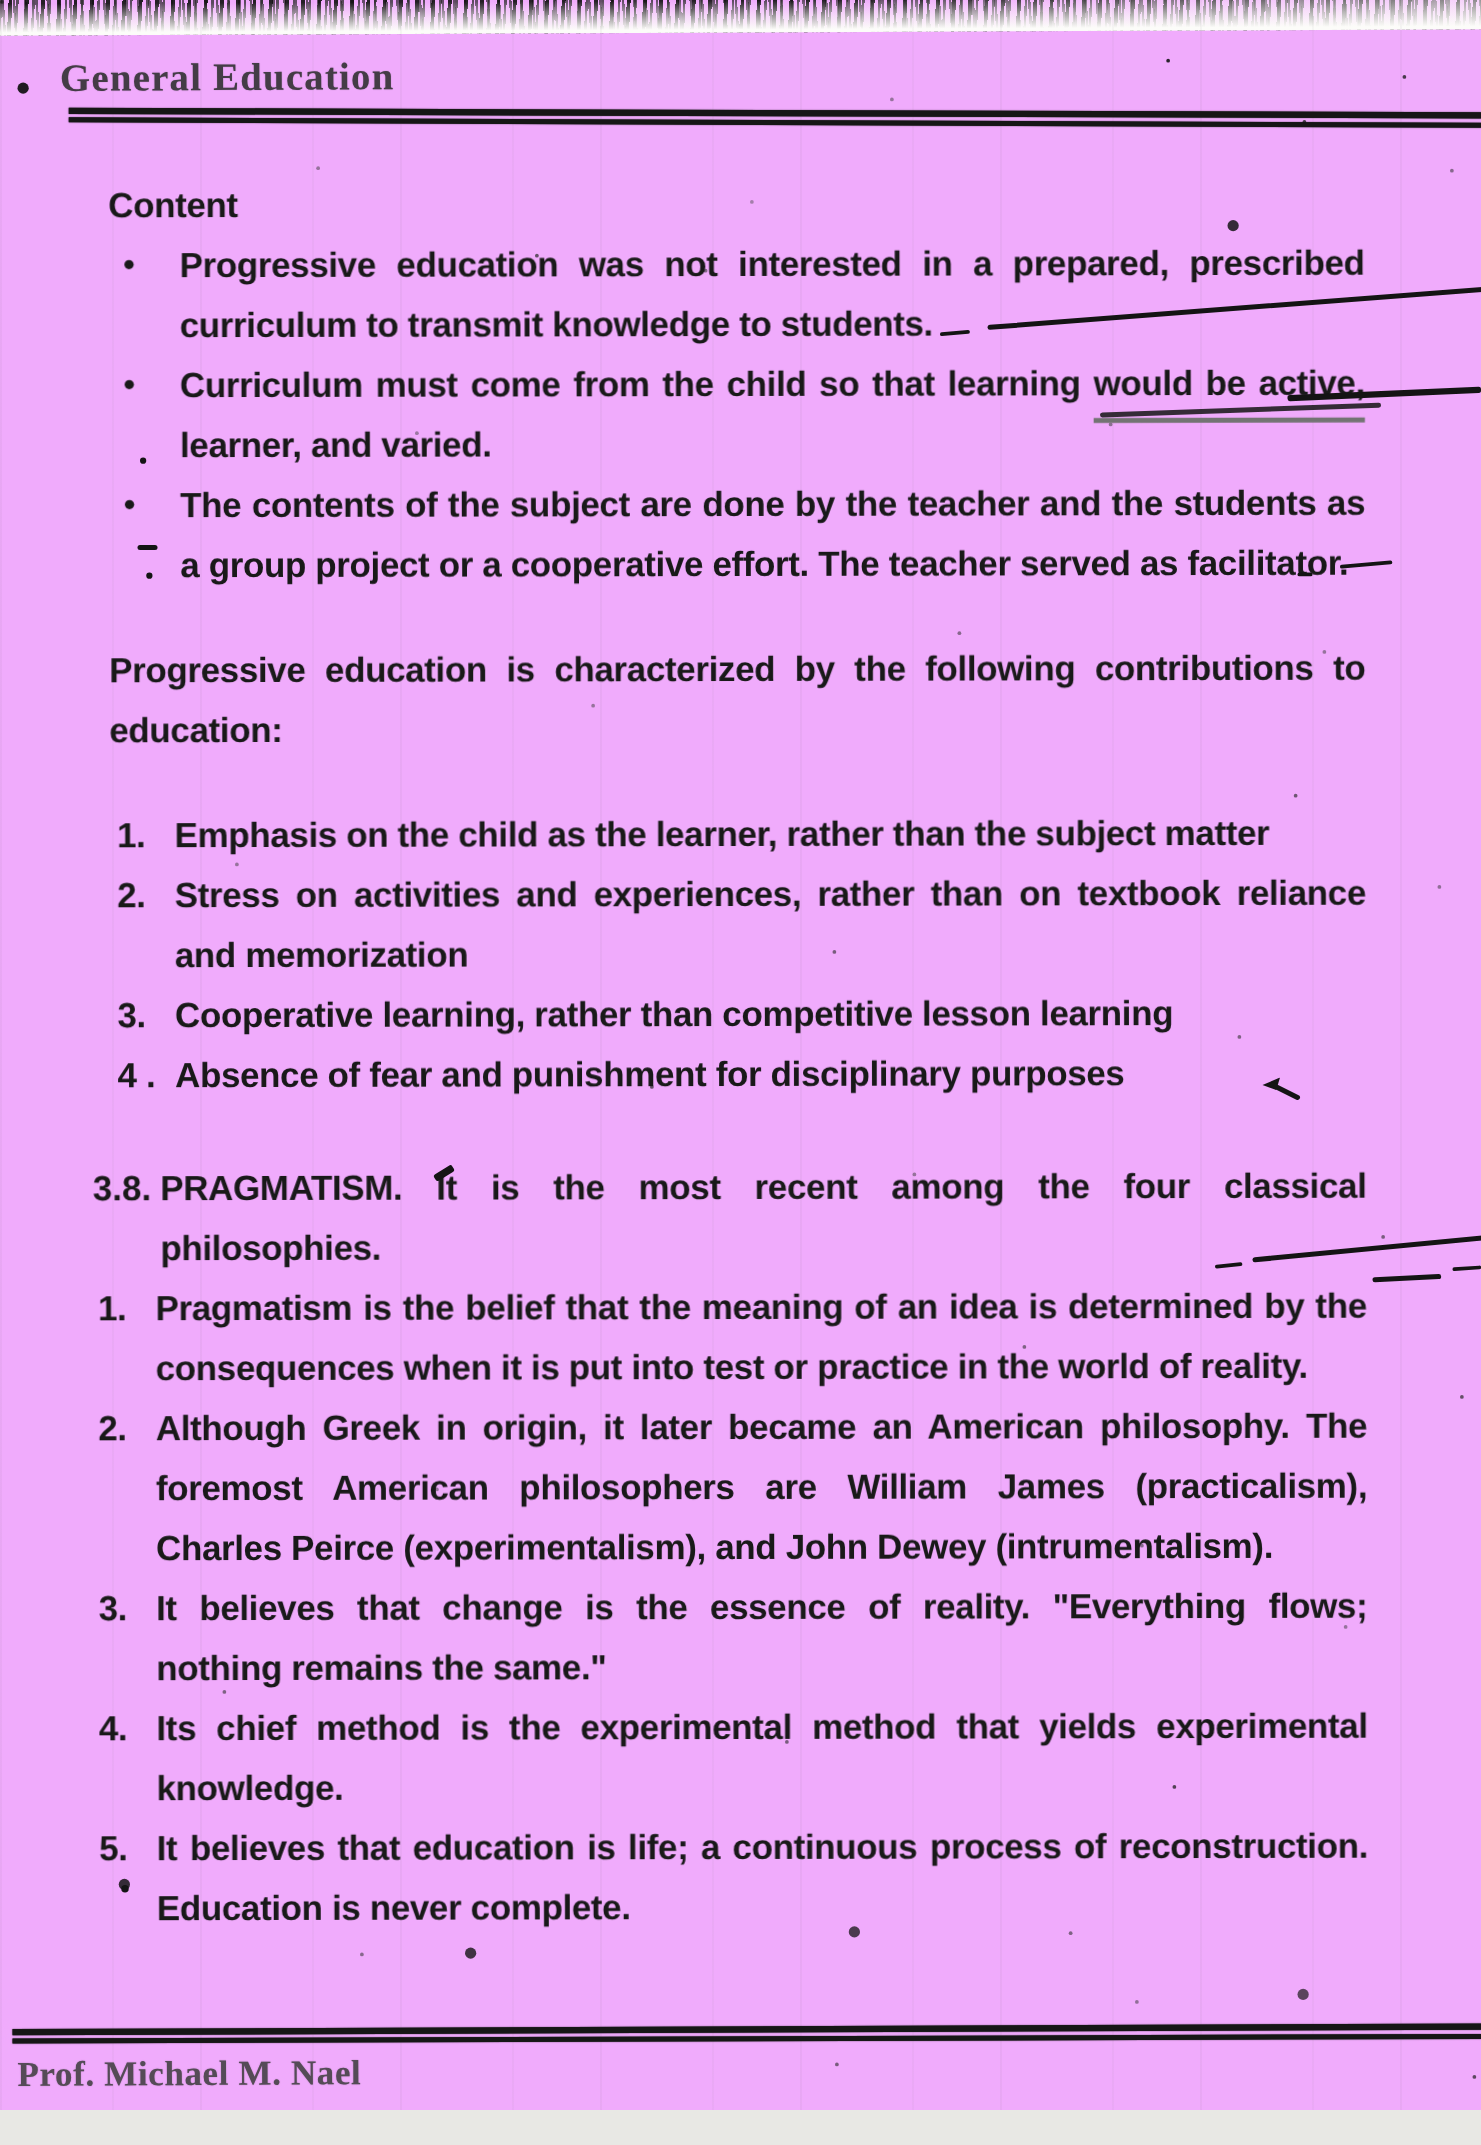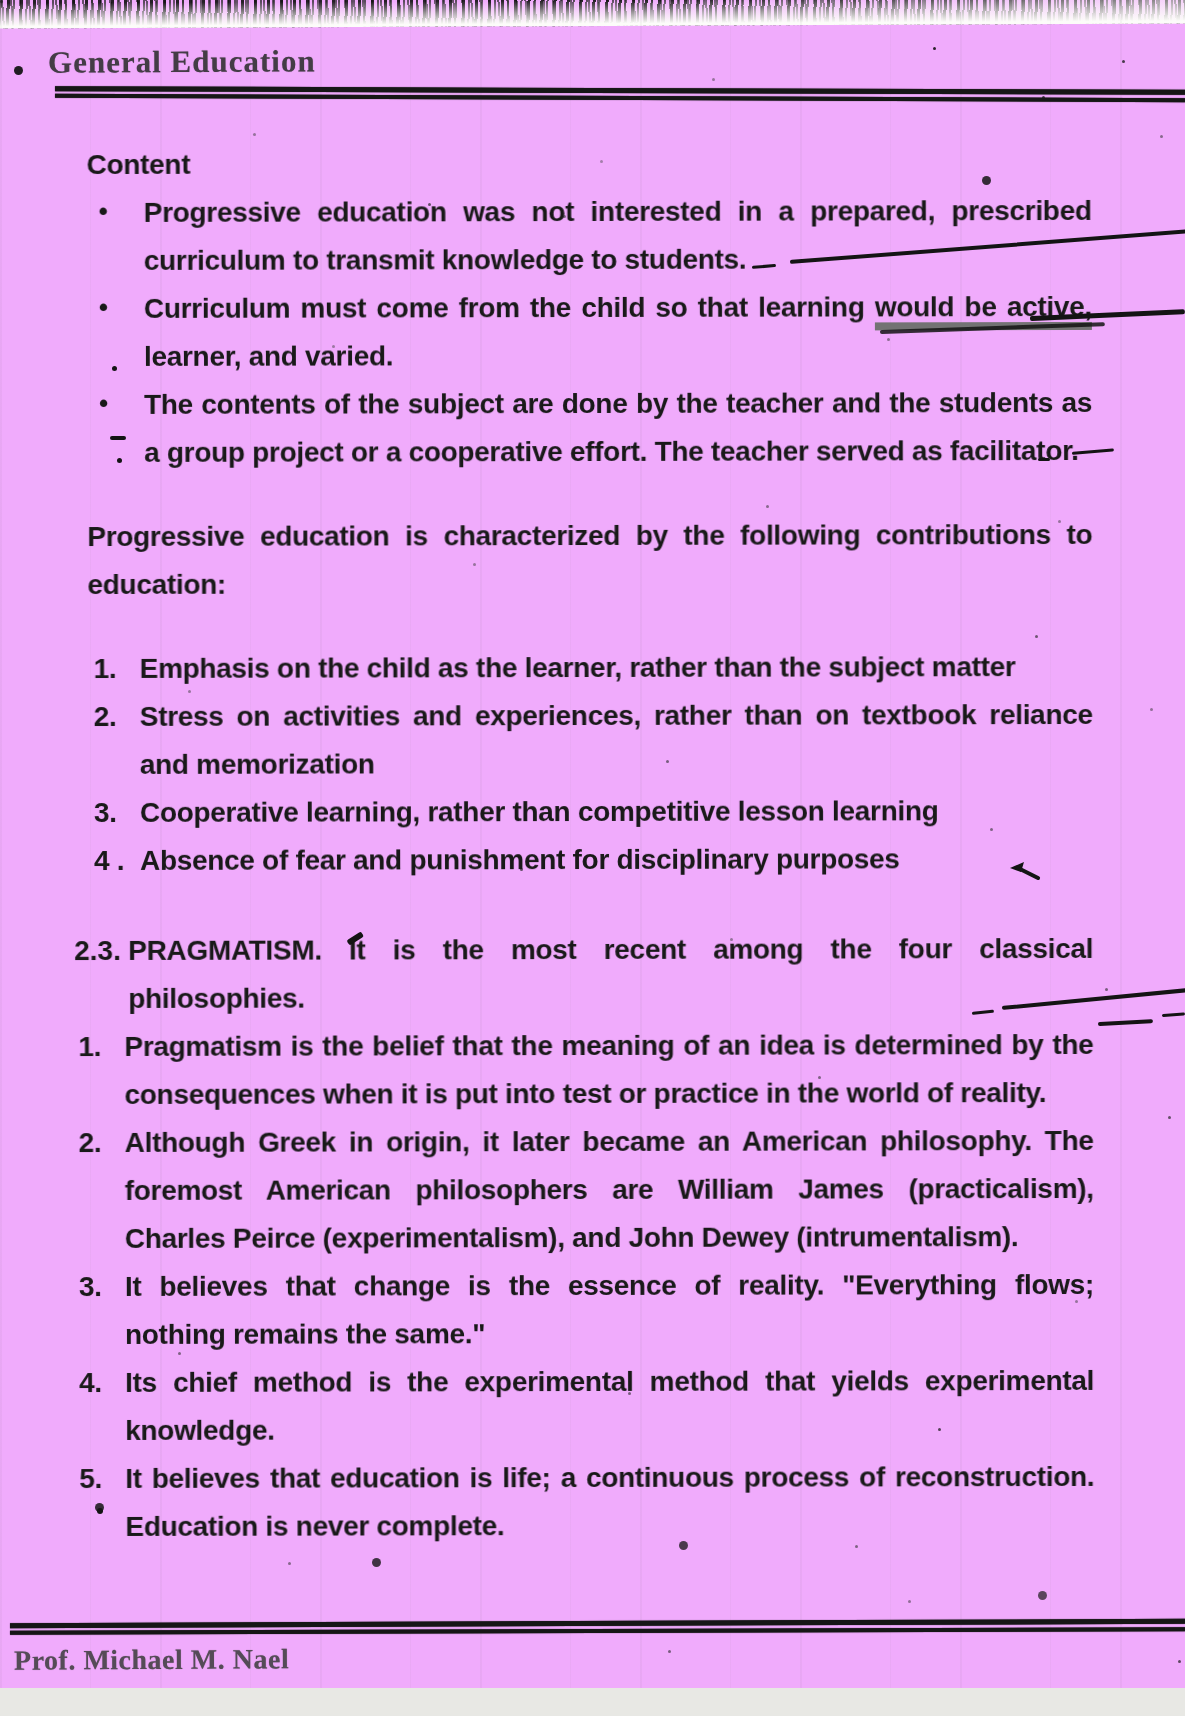--- a/index.html
+++ b/index.html
@@ -88,21 +88,21 @@
   .num-item { display:flex; }
   .num-item .num { flex:0 0 46px; }
   .num-item .ntext { flex:1; }
   .contribs { margin-top:36px; }
   .contribs .num-item { margin-left:6px; }
   .prag-heading { display:flex; margin-top:42px; margin-left:-14px; font-weight:700; }
   .prag-heading .num { flex:0 0 54px; letter-spacing:0; }
   .prag-heading .ntext { flex:1; }
   .prag-points .num-item { margin-left:-10px; }
   .intro-para { margin-top:36px; }
-  .u-pen { border-bottom:8px solid #737373; padding-bottom:0px; }
+  .u-pen { border-bottom:4px solid #737373; padding-bottom:12px; }
 
   
   .pen { position:absolute; background:#141414; border-radius:2px; transform-origin:left center; }
   .pen-students-lead   { top:266px; left:752px; width:24px; height:3px; transform:rotate(-5deg); }
   .pen-students-stroke { top:260px; left:790px; width:400px; height:4px; transform:rotate(-4.4deg); }
   .pen-active-ext      { top:316px; left:1030px; width:155px; height:5px; transform:rotate(-2.5deg); }
   .pen-active-under2   { top:330px; left:880px;  width:225px; height:4px; transform:rotate(-2deg); opacity:.85; }
   .pen-facil-dash1     { top:458px; left:1038px; width:12px;  height:3px; }
   .pen-facil-dash2     { top:452px; left:1072px; width:42px;  height:3px; transform:rotate(-5deg); }
   .pen-philo-tick      { top:940px; left:348px;  width:17px;  height:6px; transform:rotate(-32deg); }
@@ -164,21 +164,21 @@
         <span class="num">3.</span>
         <p class="ntext jtext">Cooperative learning, rather than competitive lesson learning</p>
       </div>
       <div class="num-item">
         <span class="num">4 .</span>
         <p class="ntext jtext">Absence of fear and punishment for disciplinary purposes</p>
       </div>
     </div>
 
     <div class="prag-heading">
-      <span class="num">2.3.</span>
+      <span class="num">3.8.</span>
       <p class="ntext jtext">PRAGMATISM. It is the most recent among the four classical philosophies.</p>
     </div>
 
     <div class="prag-points">
       <div class="num-item">
         <span class="num">1.</span>
         <p class="ntext jtext">Pragmatism is the belief that the meaning of an idea is determined by the consequences when it is put into test or practice in the world of reality.</p>
       </div>
       <div class="num-item">
         <span class="num">2.</span>

